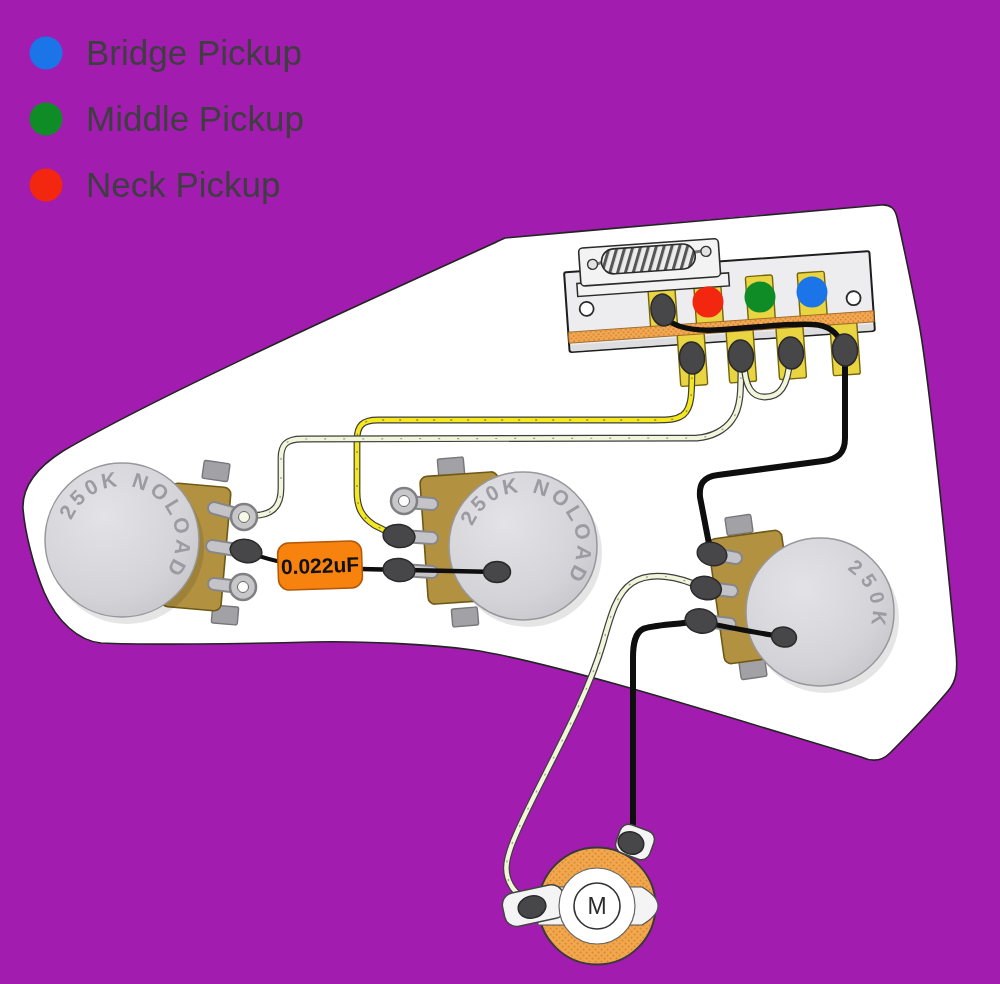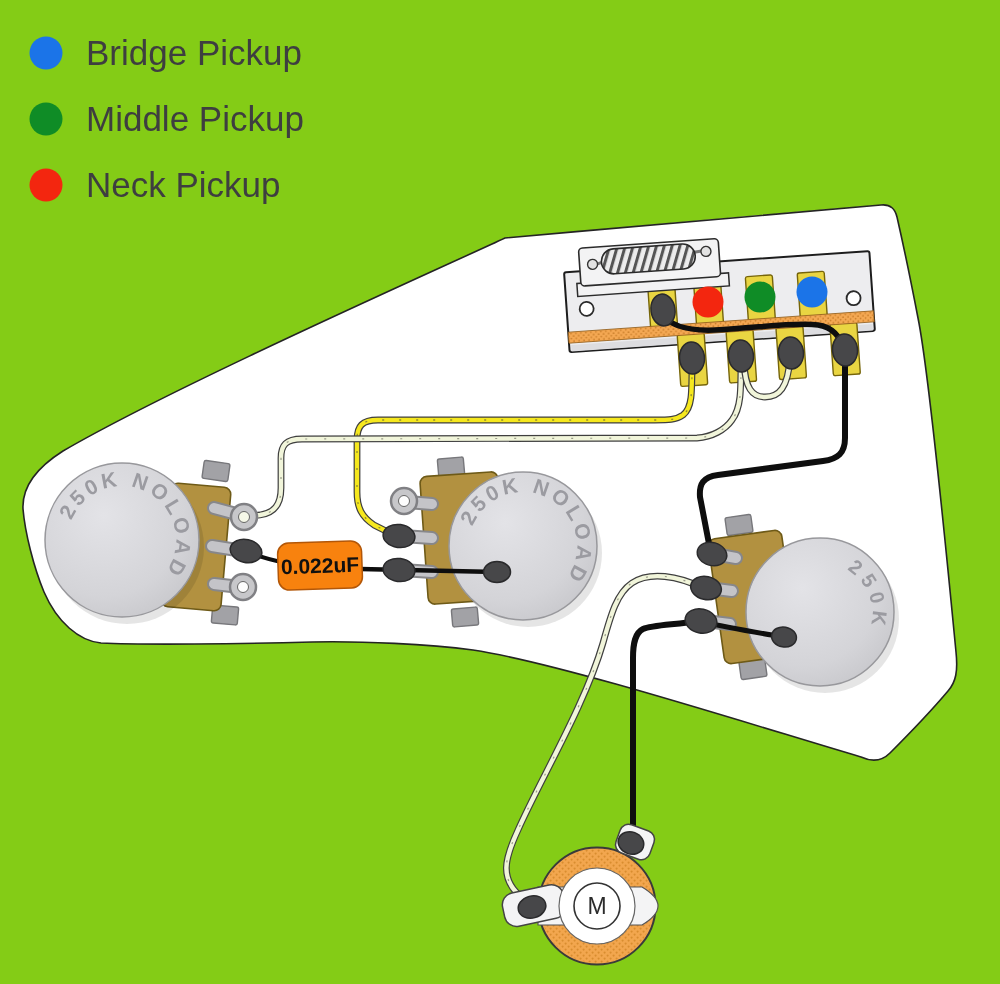--- a/index.html
+++ b/index.html
@@ -1,16 +1,16 @@
 <!DOCTYPE html>
 <html><head>
 <meta charset="utf-8">
 <style>
   html,body{margin:0;padding:0;background:#ffffff;}
-  .stage{position:relative;width:1000px;height:984px;background:#84cc16;overflow:hidden;
+  .stage{position:relative;width:1000px;height:984px;background:#a21caf;overflow:hidden;
          font-family:"Liberation Sans",sans-serif;}
   svg text{font-family:"Liberation Sans",sans-serif;}
   .legend-label{font-size:35px;fill:#3e3e40;}
   .pot-label{font-size:21px;font-weight:bold;letter-spacing:3.5px;}
   .pot-label-small{font-size:20px;font-weight:bold;letter-spacing:5.5px;}
   .cap-label{font-size:21px;font-weight:600;fill:#101010;}
   .jack-label{font-size:23px;fill:#2b2b2b;}
 </style>
 </head>
 <body>

